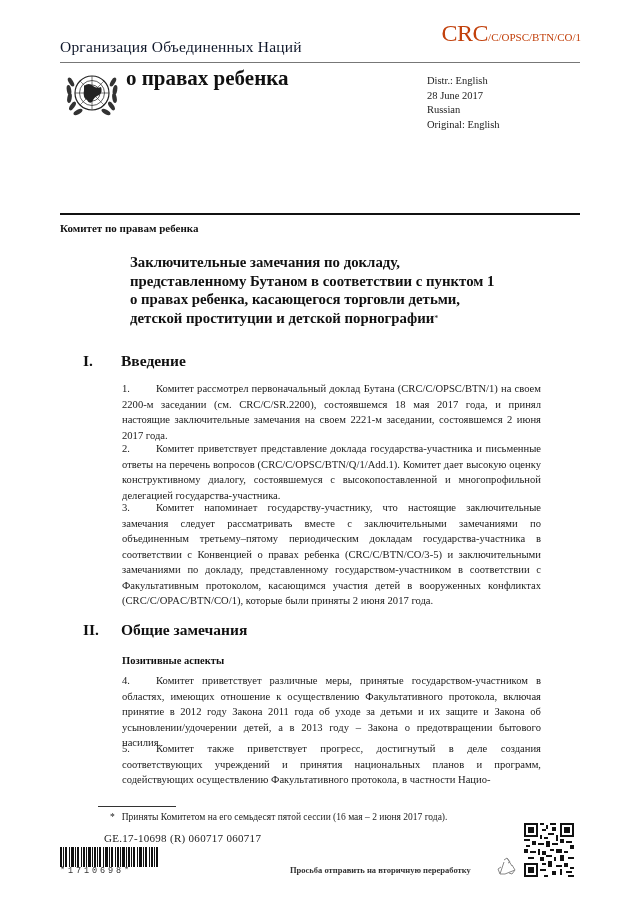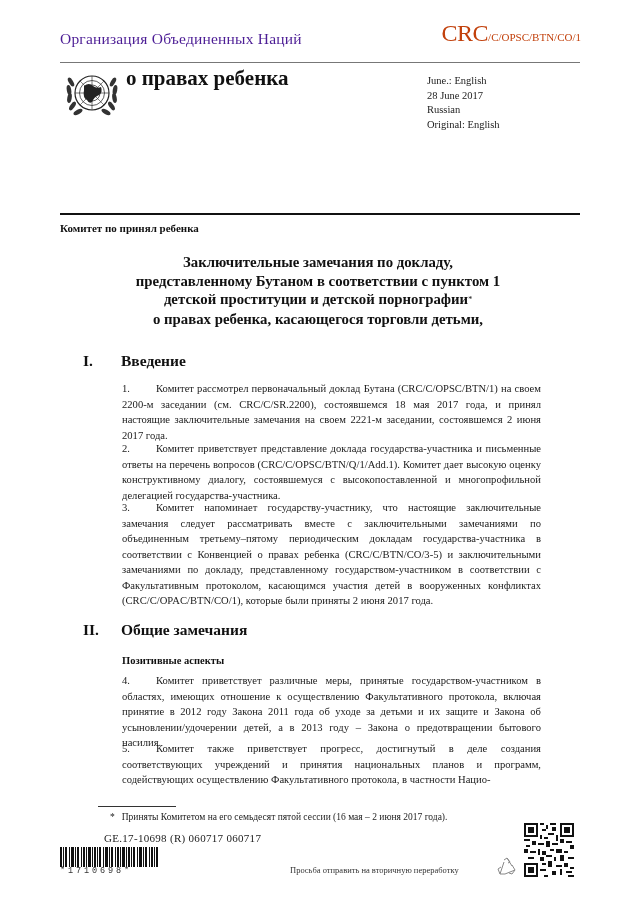--- a/index.html
+++ b/index.html
@@ -1,34 +1,34 @@
 <!DOCTYPE html>
 <html><head>
 <meta charset="utf-8">
 <style>
   html, body { margin: 0; padding: 0; background: #ffffff; }
   body { width: 640px; height: 905px; position: relative; overflow: hidden;
          font-family: "Liberation Serif", "DejaVu Serif", serif; color: #111; }
   .abs { position: absolute; }
 
-  .org-name { left: 60px; top: 30px; font-size: 15.5px; letter-spacing: 0.2px; color: #4c1d95; }
+  .org-name { left: 60px; top: 38px; font-size: 15.5px; letter-spacing: 0.2px; color: #0f172a; }
   .symbol { right: 59px; top: 20px; white-space: nowrap; color: #c2410c; text-align: center; }
   .symbol .big { font-size: 24px; letter-spacing: -0.5px; }
   .symbol .small { font-size: 11px; }
   .rule-top { left: 60px; top: 62px; width: 520px; height: 1px; background: #777; }
 
   .logo { left: 64px; top: 68px; width: 56px; height: 52px; }
   .conv-title { left: 126px; top: 67px; font-size: 21px; font-weight: bold; line-height: 22px; color: #111; }
 
   .distr { left: 427px; top: 74px; font-size: 10.5px; line-height: 14.5px; color: #222; }
 
   .rule-heavy { left: 60px; top: 213px; width: 520px; height: 2px; background: #111; }
   .committee { left: 60px; top: 222px; font-size: 11px; font-weight: bold; color: #111; }
 
-  .doc-title { left: 108px; top: 253px; width: 420px; font-size: 14.8px; font-weight: bold; line-height: 18.5px; color: #111; text-align: center; }
+  .doc-title { left: 130px; top: 253px; width: 420px; font-size: 14.8px; font-weight: bold; line-height: 18.5px; color: #111; }
   .doc-title .star { font-size: 8px; vertical-align: 2px; font-weight: normal; }
 
   .h1 { font-size: 15.5px; font-weight: bold; color: #111; }
   .h1 .num { position: absolute; left: 0; }
   .h1 .txt { position: absolute; left: 38px; white-space: nowrap; }
   .h1a { left: 83px; top: 352px; width: 300px; height: 20px; }
   .h1b { left: 83px; top: 621px; width: 300px; height: 20px; }
 
   .sub { left: 122px; top: 655px; font-size: 10.5px; font-weight: bold; color: #111; }
 
@@ -41,21 +41,21 @@
   .p5 { top: 741px; }
 
   .fn-rule { left: 98px; top: 806px; width: 78px; height: 1px; background: #333; }
   .footnote { left: 110px; top: 812px; font-size: 9.5px; color: #222; white-space: nowrap; text-align: center; }
   .footnote .fstar { margin-right: 7px; }
 
   .job { left: 60px; top: 832px; font-size: 11px; letter-spacing: 0.3px; color: #222; white-space: nowrap; padding-left: 44px; }
   .barcode { left: 60px; top: 847px; width: 100px; height: 20px; }
   .barcode-num { left: 60px; top: 866px; font-family: "Liberation Mono", "DejaVu Sans Mono", monospace; font-size: 8.5px; letter-spacing: 2.9px; color: #333; }
 
-  .recycle-text { left: 290px; top: 865px; font-size: 8.5px; font-weight: normal; color: #333; white-space: nowrap; }
+  .recycle-text { left: 290px; top: 865px; font-size: 8.5px; font-weight: bold; color: #333; white-space: nowrap; }
   .recycle-icon { left: 496px; top: 856px; width: 22px; height: 22px; }
   .qr { left: 524px; top: 823px; width: 50px; height: 54px; }
 </style>
 </head>
 <body>
 
 <div class="abs org-name">Организация Объединенных Наций</div>
 <div class="abs symbol">
   <span class="big">CRC</span><span class="small">/C/OPSC/BTN/CO/1</span>
 </div>
@@ -86,34 +86,34 @@
     <line x1="16" y1="13" x2="40" y2="37" stroke="#333" stroke-width="0.6"></line>
     <line x1="40" y1="13" x2="16" y2="37" stroke="#333" stroke-width="0.6"></line>
     <path d="M20 18 q5 -4 9 0 q4 3 8 1 q2 5 -2 8 q-5 2 -7 7 q-3 2 -5 -2 q-4 -2 -3 -7 z" fill="#222"></path>
   </svg>
 </div>
 <div class="abs conv-title">
   <div>о правах ребенка</div>
 </div>
 
 <div class="abs distr">
-  <div>June.: English</div>
+  <div>Distr.: English</div>
   <div>28 June 2017</div>
   <div>Russian</div>
   <div>Original: English</div>
 </div>
 
 <div class="abs rule-heavy"></div>
-<div class="abs committee">Комитет по принял ребенка</div>
+<div class="abs committee">Комитет по правам ребенка</div>
 
 <div class="abs doc-title">
   <div>Заключительные замечания по докладу,</div>
   <div>представленному Бутаном в соответствии с пунктом 1</div>
+  <div>о правах ребенка, касающегося торговли детьми,</div>
   <div><span>детской проституции и детской порнографии</span><span class="star">*</span></div>
-  <div>о правах ребенка, касающегося торговли детьми,</div>
 </div>
 
 <div class="abs h1 h1a">
   <span class="num">I.</span>
   <span class="txt">Введение</span>
 </div>
 
 <div class="abs para p1">
   <span class="pn">1.</span><span>Комитет рассмотрел первоначальный доклад Бутана (CRC/C/OPSC/BTN/1) на своем 2200-м заседании (см. CRC/C/SR.2200), состоявшемся 18 мая 2017 года, и принял настоящие заключительные замечания на своем 2221-м заседании, состоявшемся 2 июня 2017 года.</span>
 </div>

